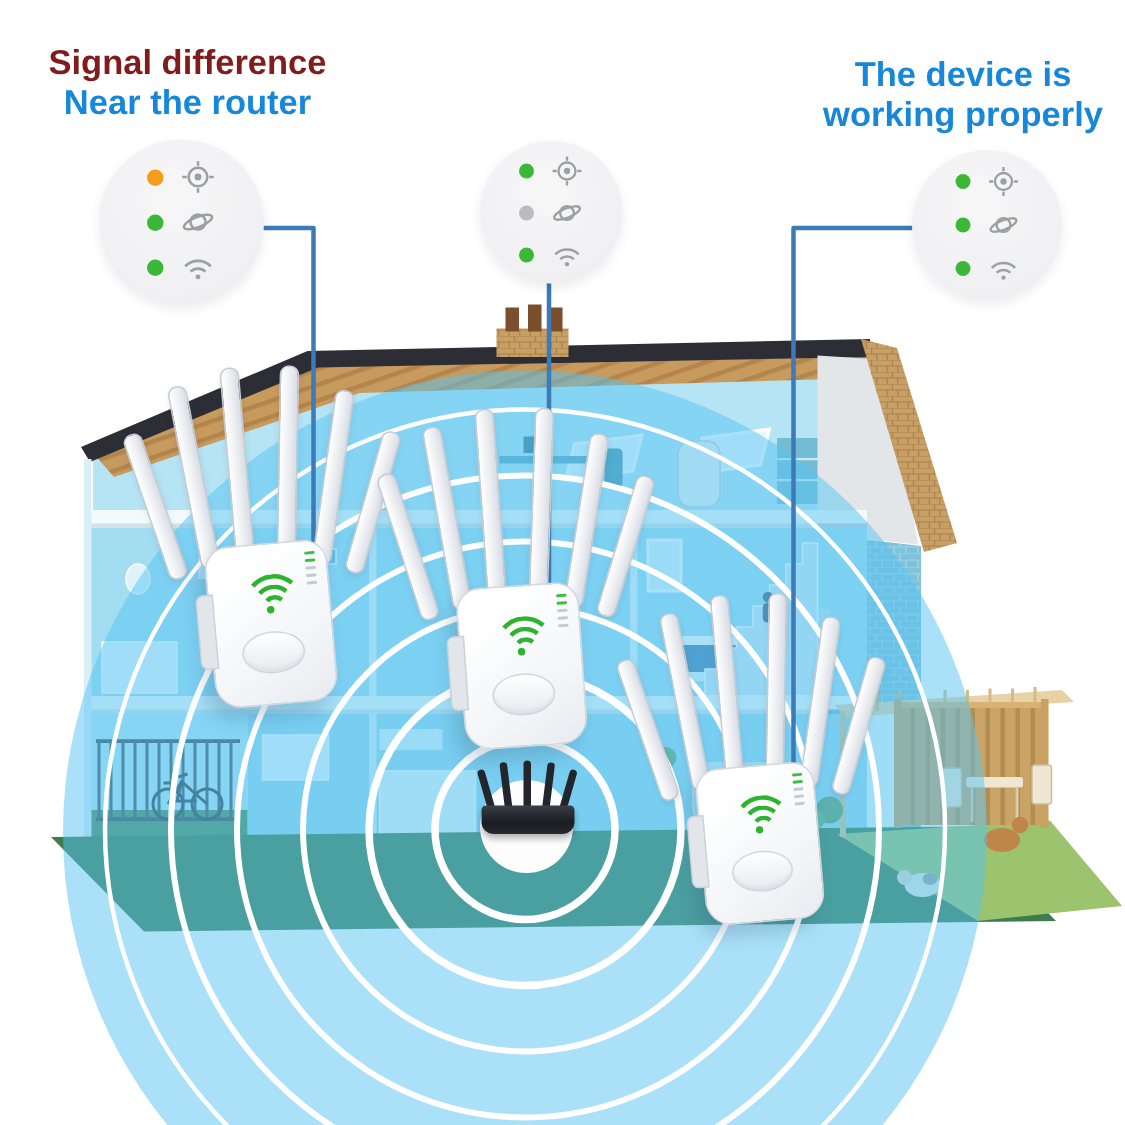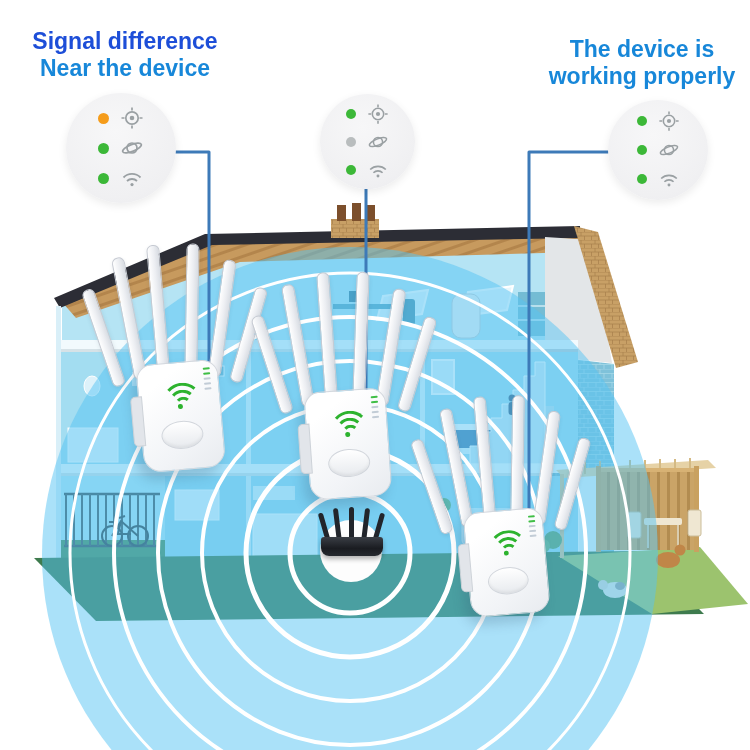--- a/index.html
+++ b/index.html
@@ -302,22 +302,22 @@
   <div class="router">
     <span class="rant ra1"></span>
     <span class="rant ra2"></span>
     <span class="rant ra3"></span>
     <span class="rant ra4"></span>
     <span class="rant ra5"></span>
     <div class="rbody"></div>
   </div>
 
   <div class="title t1">
-    <div style="color: #1d4ed8;">Signal difference</div>
-    <div style="color: rgb(23, 135, 217);">Near the device</div>
+    <div style="color: #7f1d1d;">Signal difference</div>
+    <div style="color: rgb(23, 135, 217);">Near the router</div>
   </div>
   <div class="title t3">
     <div style="color: rgb(23, 135, 217);">The device is</div>
     <div style="color: rgb(23, 135, 217);">working properly</div>
   </div>
 
   <div class="badge b1">
     <div class="row">
       <span class="dot" style="background-color: rgb(245, 156, 27);"></span>
       <svg class="ic" viewBox="0 0 24 24">

